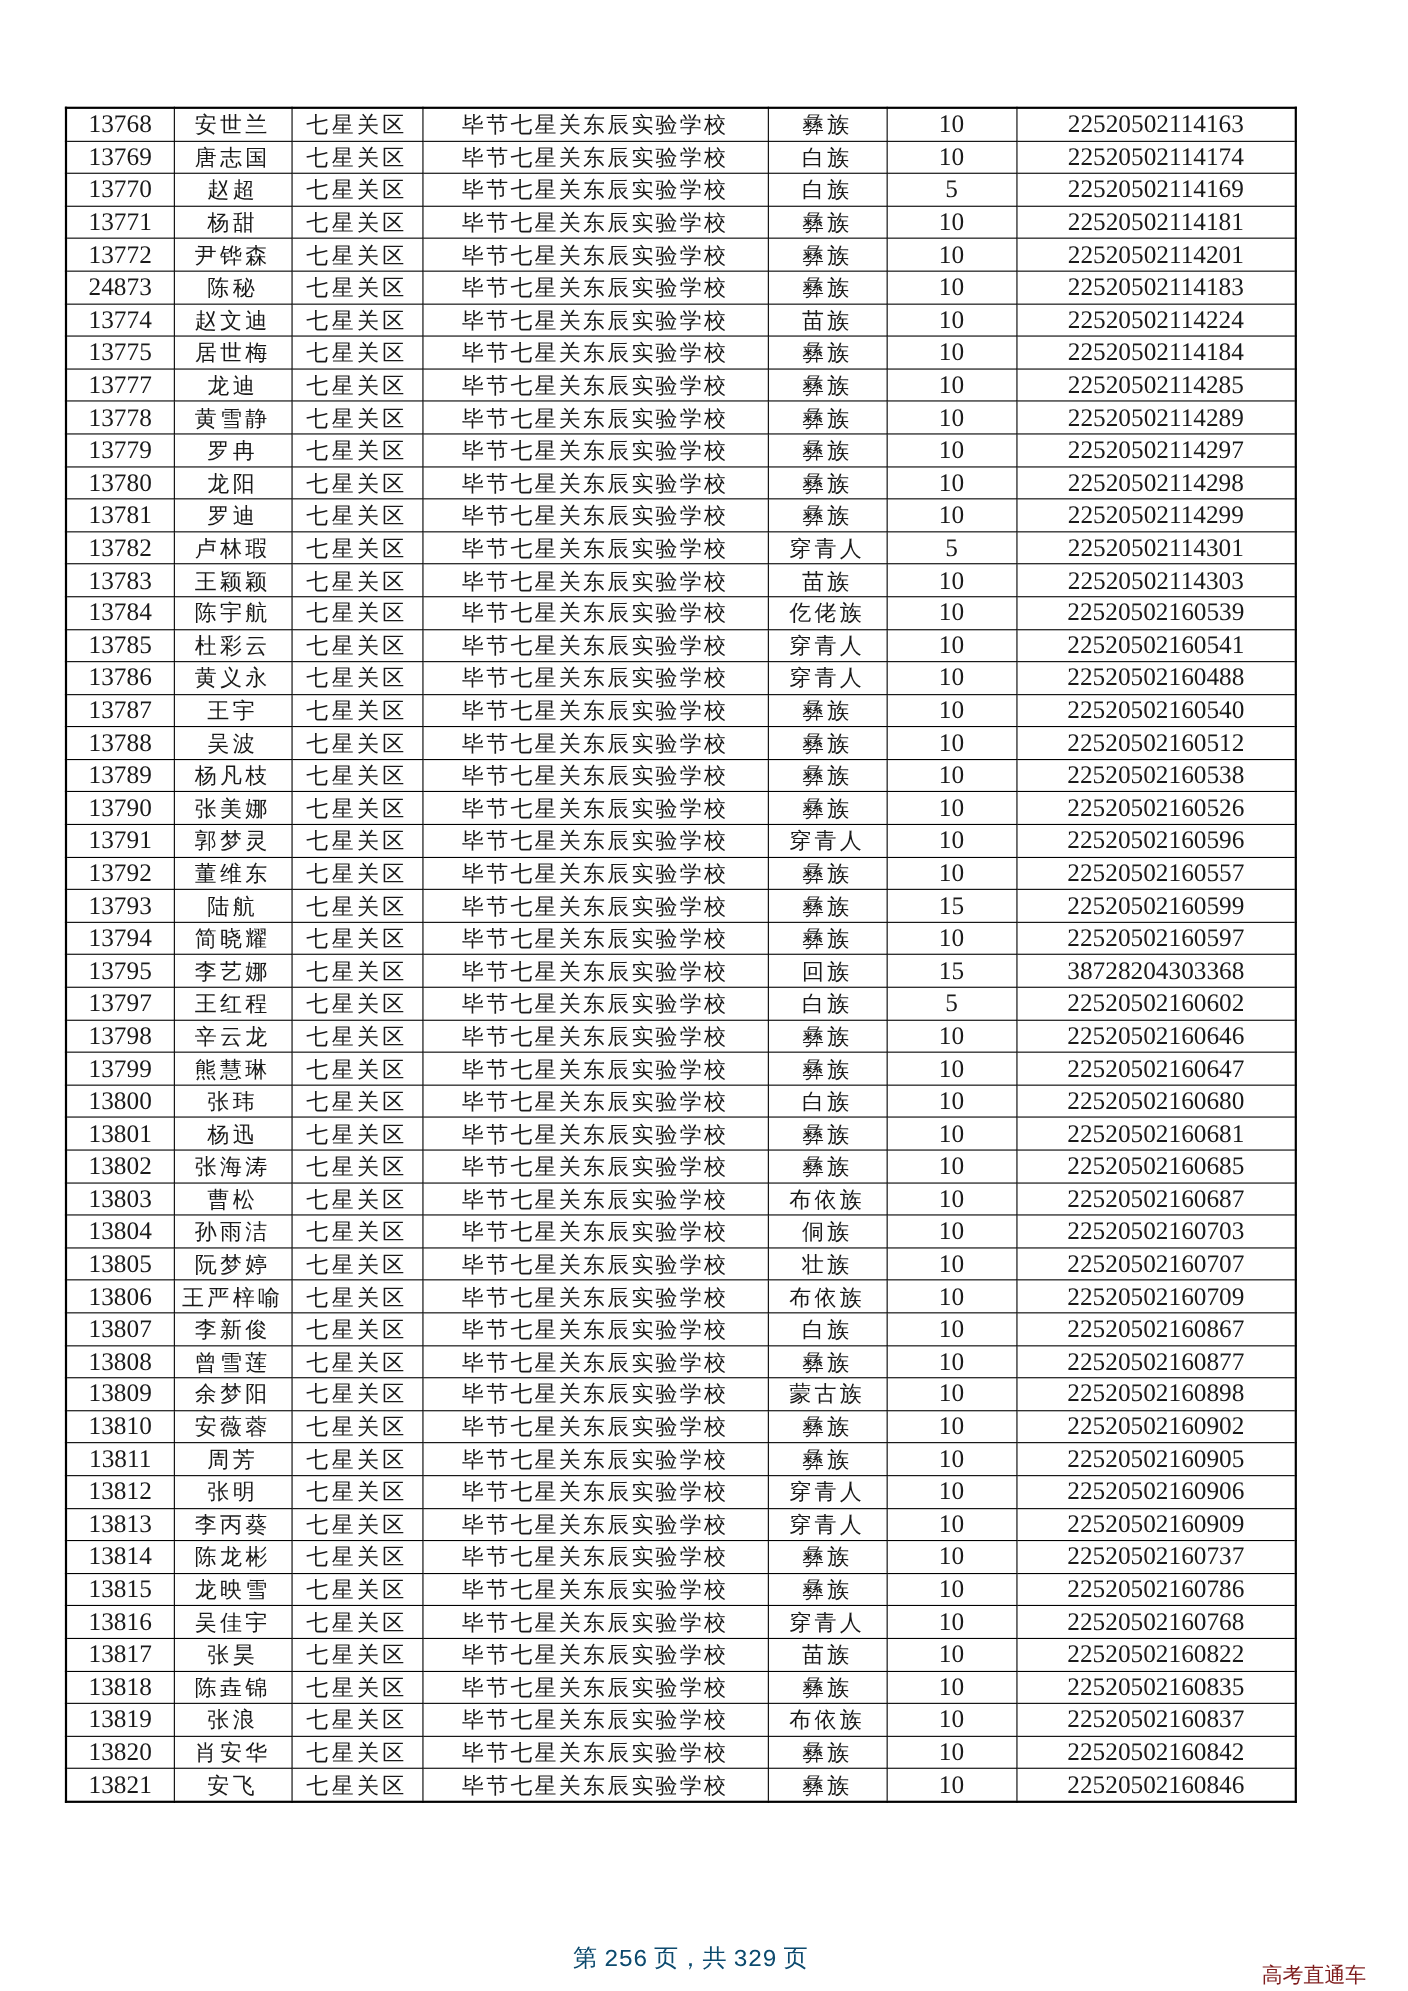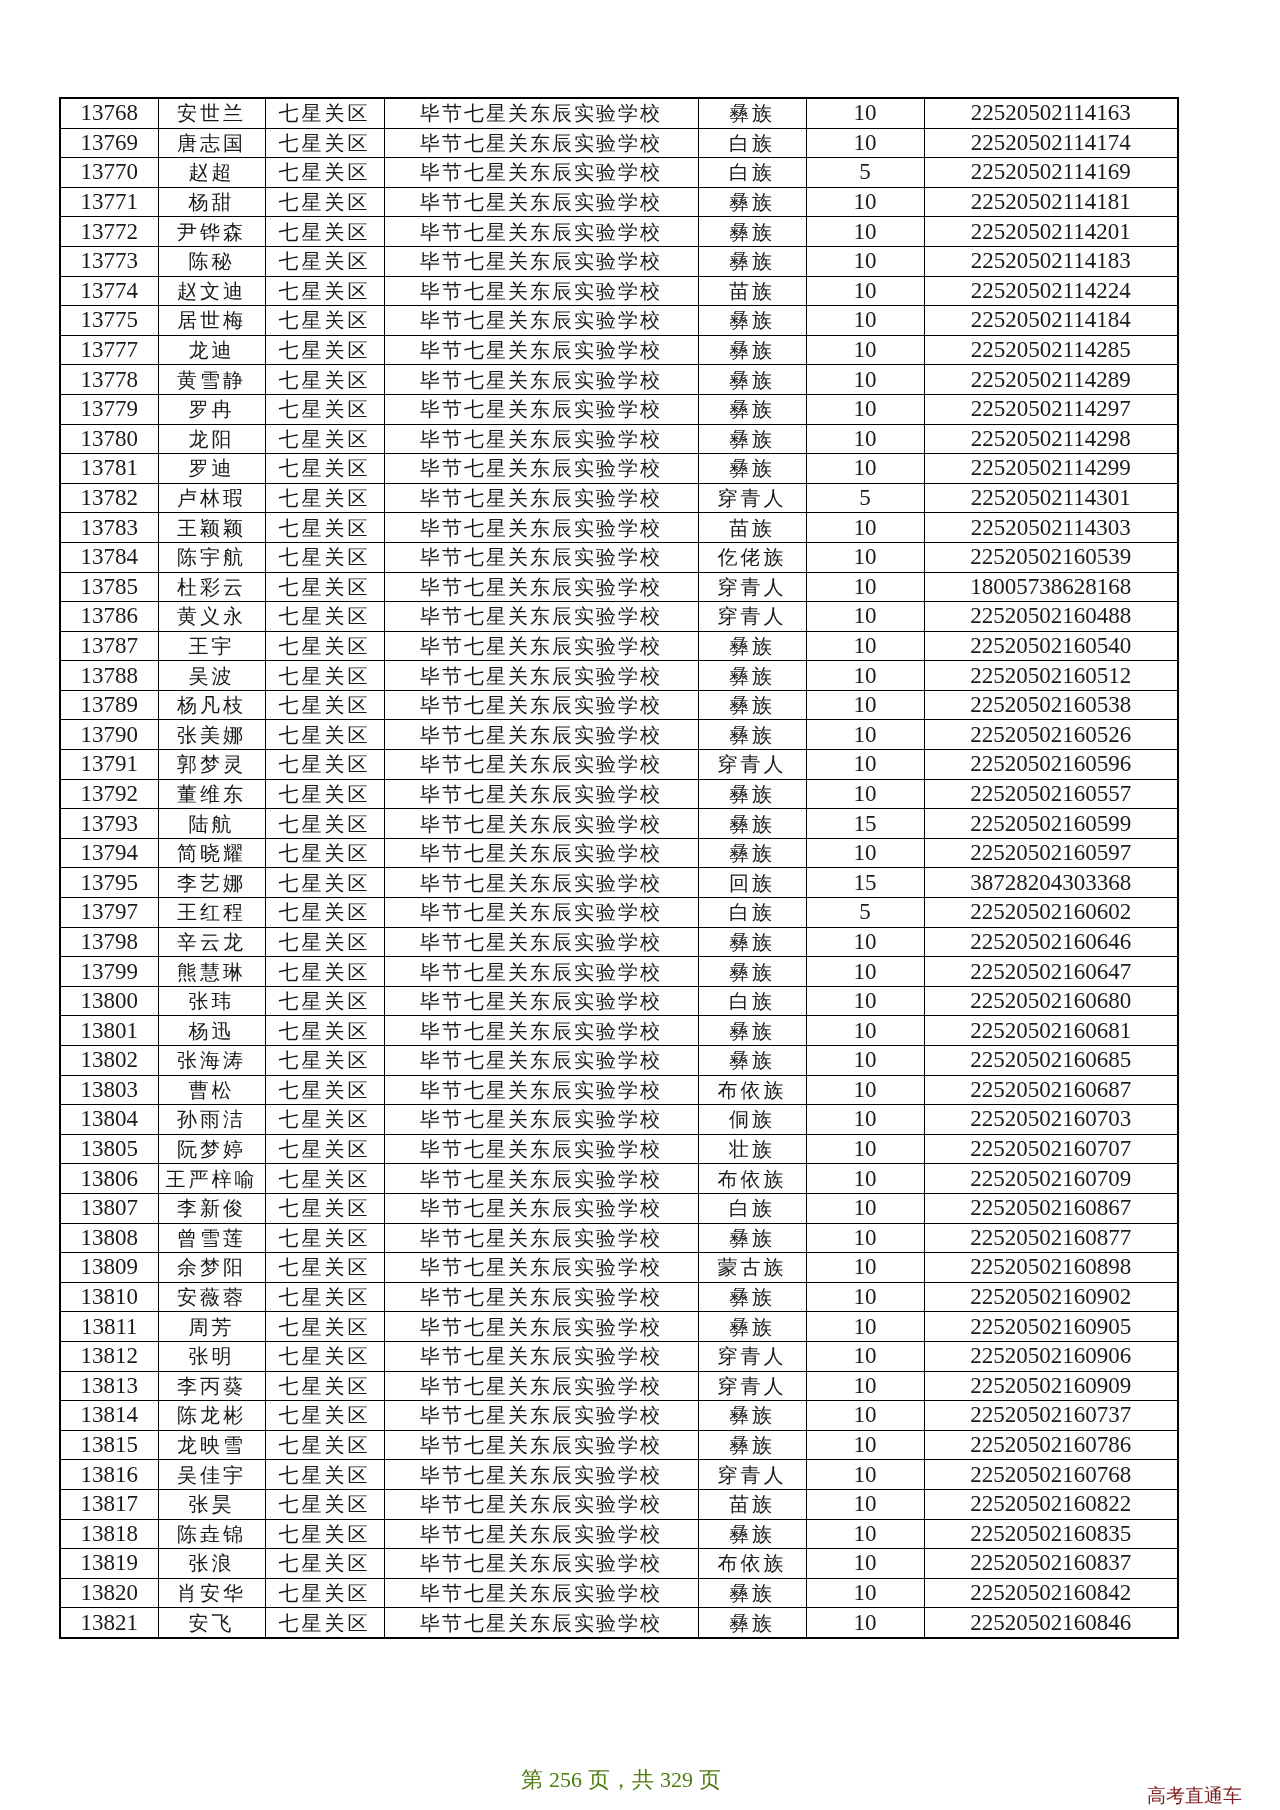--- a/index.html
+++ b/index.html
@@ -9,21 +9,21 @@
                 border-collapse: collapse; table-layout: fixed;
                 border: 2px solid #000; margin-top: 24px; }
   .page-table td { border: 1.5px solid #000; height: 28.6px; padding: 0;
                    text-align: center; vertical-align: middle;
                    font-size: 21px; line-height: 28px; white-space: nowrap; overflow: hidden;
                    color: #1a1a1a; }
   .page-table td.num { font-family: "Liberation Serif", "DejaVu Serif", serif; font-size: 23px; letter-spacing: 0px; }
   .page-table td.cn { letter-spacing: 3px; font-family: "DejaVu Sans", sans-serif; font-size: 20px; font-weight: 300; }
   .page-table td.school { letter-spacing: 2px; }
   .footer { position: absolute; left: 521px; top: 1765px; width: 240px;
-            font-family: Liberation Serif, serif; font-size: 22px; color: #4d7c0f; white-space: nowrap; }
+            font-family: Liberation Mono, monospace; font-size: 22px; color: #0c4a6e; white-space: nowrap; }
   .footer span { margin-right: 6px; }
   .watermark { position: absolute; left: 1147px; top: 1783px;
                font-family: "DejaVu Sans", sans-serif; font-size: 19px; color: #7f1d1d; white-space: nowrap; letter-spacing: 0px; }
 </style>
 </head>
 <body>
 
 <table class="page-table">
   <colgroup>
     <col style="width:98px">
@@ -74,21 +74,21 @@
       <tr>
         <td class="num">13772</td>
         <td class="cn">尹铧森</td>
         <td class="cn">七星关区</td>
         <td class="cn school">毕节七星关东辰实验学校</td>
         <td class="cn">彝族</td>
         <td class="num">10</td>
         <td class="num">22520502114201</td>
       </tr>
       <tr>
-        <td class="num">13773</td>
+        <td class="num">24873</td>
         <td class="cn">陈秘</td>
         <td class="cn">七星关区</td>
         <td class="cn school">毕节七星关东辰实验学校</td>
         <td class="cn">彝族</td>
         <td class="num">10</td>
         <td class="num">22520502114183</td>
       </tr>
       <tr>
         <td class="num">13774</td>
         <td class="cn">赵文迪</td>
@@ -179,21 +179,21 @@
         <td class="num">10</td>
         <td class="num">22520502160539</td>
       </tr>
       <tr>
         <td class="num">13785</td>
         <td class="cn">杜彩云</td>
         <td class="cn">七星关区</td>
         <td class="cn school">毕节七星关东辰实验学校</td>
         <td class="cn">穿青人</td>
         <td class="num">10</td>
-        <td class="num">18005738628168</td>
+        <td class="num">22520502160541</td>
       </tr>
       <tr>
         <td class="num">13786</td>
         <td class="cn">黄义永</td>
         <td class="cn">七星关区</td>
         <td class="cn school">毕节七星关东辰实验学校</td>
         <td class="cn">穿青人</td>
         <td class="num">10</td>
         <td class="num">22520502160488</td>
       </tr>

